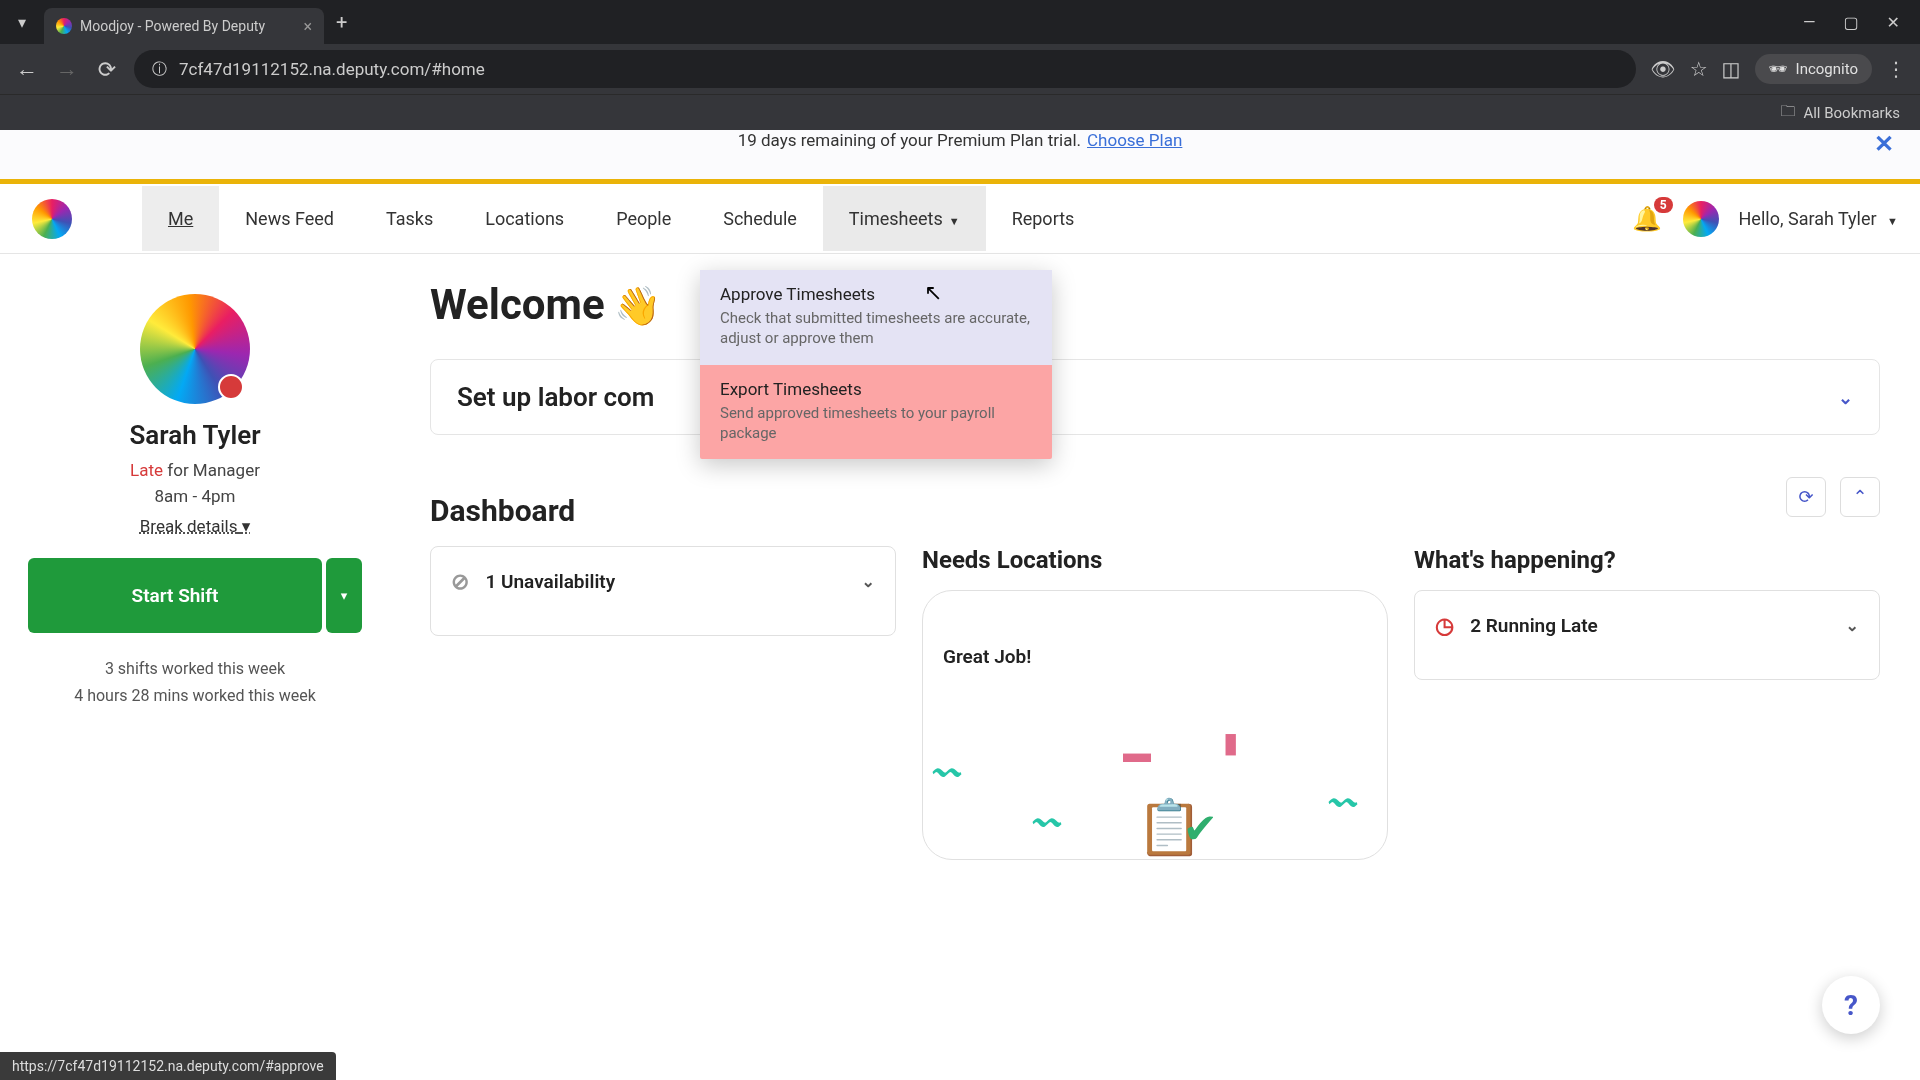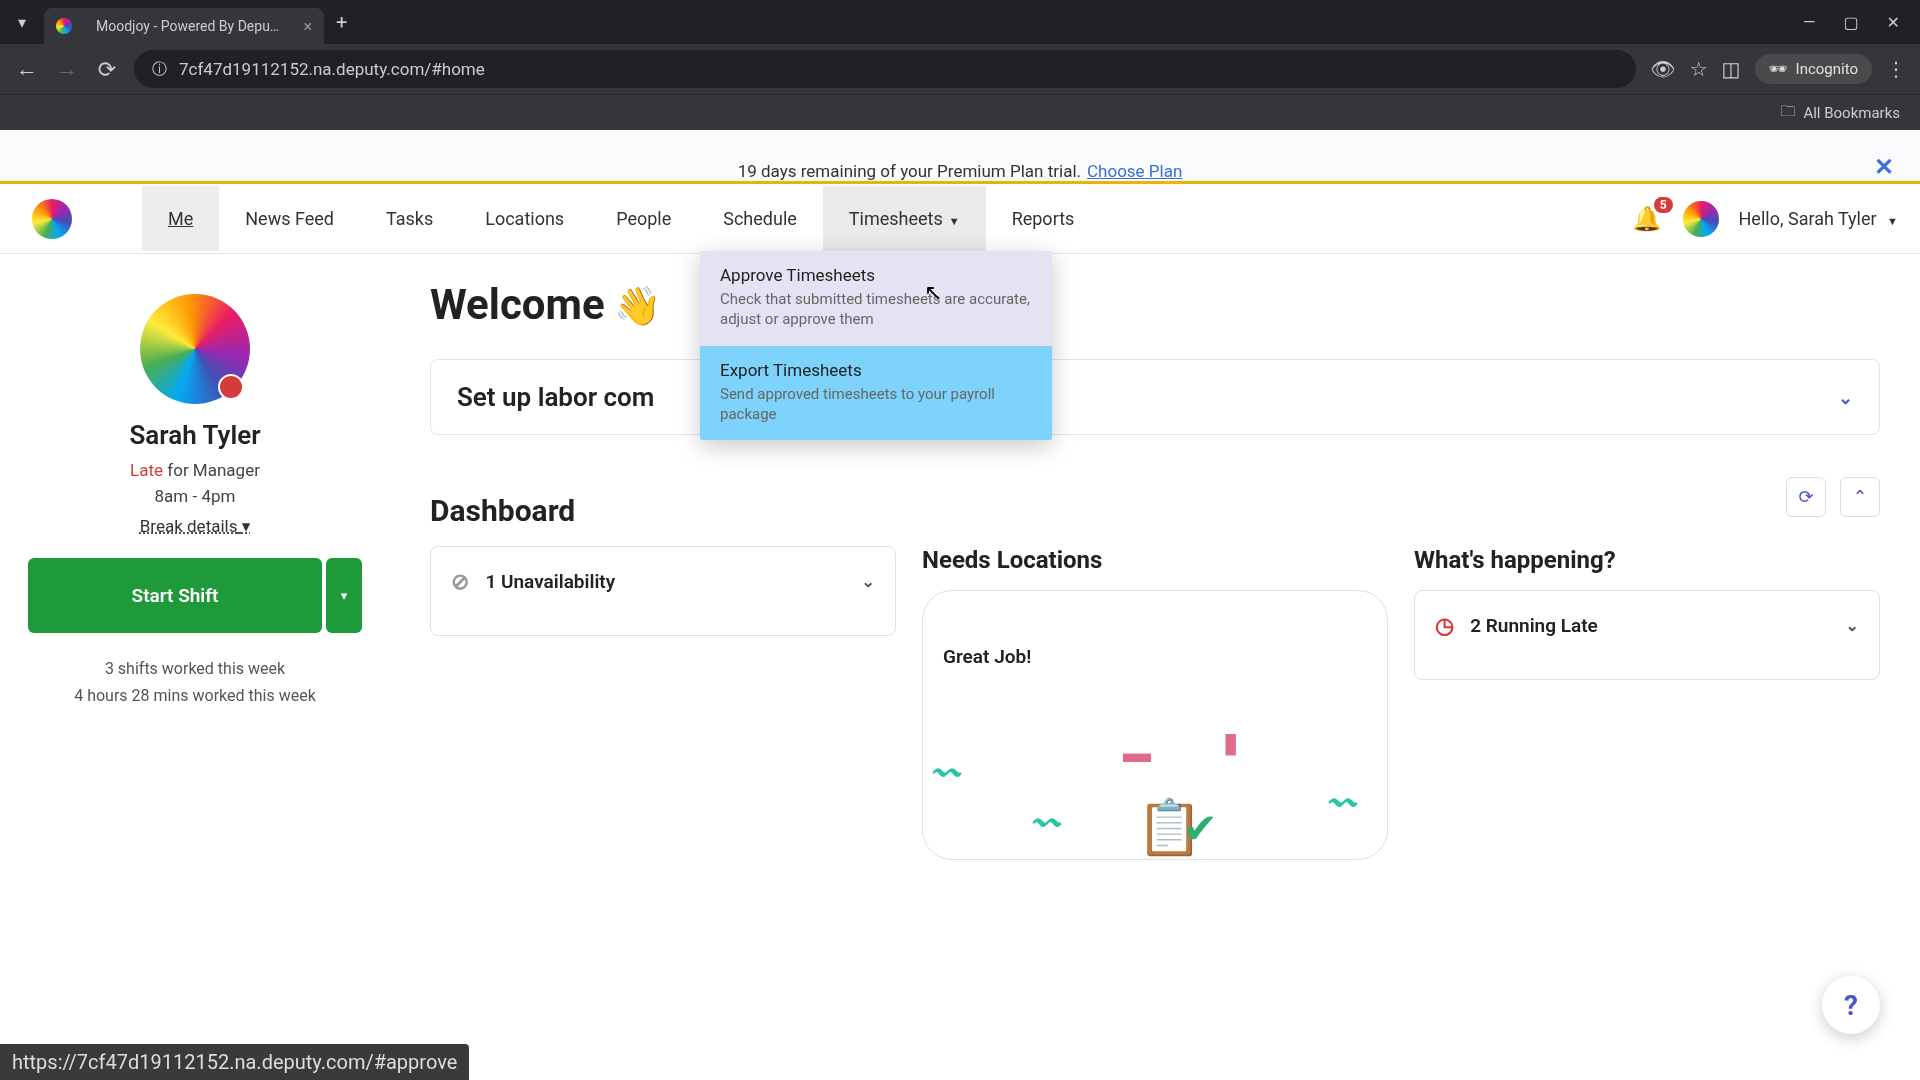--- a/index.html
+++ b/index.html
@@ -2,21 +2,21 @@
 <html><head>
 <meta charset="utf-8">
 <style>
 * { margin:0; padding:0; box-sizing:border-box; font-family:-apple-system,BlinkMacSystemFont,"Segoe UI",Roboto,sans-serif; }
 body { width:1920px; height:1080px; background:#2b2b2b; overflow:hidden; }
 
 
 .browser-chrome { background:#202124; }
 .tab-strip { display:flex; align-items:center; height:44px; padding:0 8px; }
 .tab-menu-btn { width:28px; height:28px; border-radius:50%; display:flex; align-items:center; justify-content:center; color:#ccc; margin-right:8px; }
-.tab { display:flex; align-items:center; background:#35363a; border-radius:8px 8px 0 0; padding:8px 12px; width:280px; height:36px; margin-top:8px; font-size:14px; color:#ccc; gap:24px; }
+.tab { display:flex; align-items:center; background:#35363a; border-radius:8px 8px 0 0; padding:8px 12px; width:280px; height:36px; margin-top:8px; font-size:14px; color:#ccc; gap:8px; }
 .tab-favicon { width:16px; height:16px; border-radius:50%; background:conic-gradient(#e91e63,#9c27b0,#3f51b5,#03a9f4,#4caf50,#ffeb3b,#ff9800,#e91e63); }
 .tab-title { flex:1; white-space:nowrap; overflow:hidden; text-overflow:ellipsis; }
 .tab-close { color:#999; font-size:16px; }
 .new-tab { color:#ccc; margin-left:12px; font-size:20px; }
 .window-controls { margin-left:auto; display:flex; gap:28px; color:#ccc; padding-right:12px; }
 .window-controls span { font-size:16px; }
 
 .toolbar { display:flex; align-items:center; background:#35363a; height:50px; padding:0 14px; gap:14px; }
 .nav-btn { color:#ccc; font-size:22px; width:26px; text-align:center; }
 .nav-btn.disabled { color:#666; }
@@ -24,39 +24,39 @@
 .urlbar-icon { font-size:15px; }
 .toolbar-icon { color:#ccc; font-size:20px; }
 .incognito-pill { display:flex; align-items:center; gap:8px; background:#4a4a4d; border-radius:18px; padding:6px 14px; color:#e0e0e0; font-size:15px; }
 .kebab { color:#ccc; font-size:20px; }
 
 .bookmarks-bar { background:#35363a; height:36px; display:flex; align-items:center; justify-content:flex-end; padding:0 20px; color:#ccc; font-size:15px; gap:8px; border-top:1px solid #2a2a2a; }
 
 
 .app { background:#fff; height:calc(1080px - 44px - 50px - 36px); position:relative; }
 
-.banner { background:#fbfbfd; height:54px; display:flex; align-items:flex-end; justify-content:center; font-size:17px; color:#333; position:relative; border-bottom:3px solid #eab308; }
+.banner { background:#fbfbfd; height:54px; display:flex; align-items:flex-start; justify-content:center; font-size:17px; color:#333; position:relative; border-bottom:5px solid #eab308; }
 .banner a { color:#3a6fd8; text-decoration:underline; margin-left:6px; }
 .banner-close { position:absolute; right:26px; color:#3a6fd8; font-size:24px; font-weight:bold; }
 
 .topnav { height:70px; display:flex; align-items:center; padding:0 22px 0 32px; border-bottom:1px solid #e5e5e5; }
 .logo { width:40px; height:40px; border-radius:50%; background:conic-gradient(#e91e63,#9c27b0,#3f51b5,#03a9f4,#4caf50,#ffeb3b,#ff9800,#e91e63); margin-right:70px; }
 .nav-items { display:flex; gap:0; }
 .nav-item { padding:22px 26px; font-size:18px; color:#333; position:relative; }
 .nav-item.active { background:#ededed;text-decoration:underline; }
 .nav-item.open { background:#eaeaea; }
 .caret-down { font-size:11px; margin-left:6px; }
 .nav-right { margin-left:auto; display:flex; align-items:center; gap:20px; }
 .bell { position:relative; font-size:24px; color:#333; }
 .bell-badge { position:absolute; top:-8px; right:-10px; background:#d63a3a; color:#fff; border-radius:10px; font-size:12px; padding:1px 6px; font-weight:bold; }
 .avatar-sm { width:36px; height:36px; border-radius:50%; background:conic-gradient(#e91e63,#9c27b0,#3f51b5,#03a9f4,#4caf50,#ffeb3b,#ff9800,#e91e63); }
 .greeting { font-size:18px; color:#333; }
 
 
-.dropdown { position:absolute; top:121px; left:700px; width:352px; background:#7dd3fc; box-shadow:0 6px 24px rgba(0,0,0,0.22); z-index:50; border-radius:2px; }
+.dropdown { position:absolute; top:140px; left:700px; width:352px; background:#fca5a5; box-shadow:0 6px 24px rgba(0,0,0,0.22); z-index:50; border-radius:2px; }
 .dropdown-item { padding:14px 20px 16px; }
 .dropdown-item.hover { background:#e4e3f4; }
 .dropdown-item .dd-title { font-size:17px; color:#222; margin-bottom:4px; }
 .dropdown-item .dd-desc { font-size:15px; color:#666; line-height:1.35; }
 .cursor { position:absolute; top:150px; left:924px; font-size:22px; z-index:60; }
 
 .content { display:flex; height:calc(100% - 124px); }
 .sidebar { width:390px; padding:30px 28px; text-align:center; }
 .profile-logo { width:110px; height:110px; border-radius:50%; background:conic-gradient(from 45deg,#e91e63,#9c27b0,#3f51b5,#03a9f4,#4caf50,#ffeb3b,#ff9800,#e91e63); margin:10px auto 16px; position:relative; }
 .status-dot { position:absolute; bottom:4px; right:6px; width:26px; height:26px; background:#d63a3a; border-radius:50%; border:2px solid #fff; }
@@ -93,21 +93,21 @@
 .attn-caret { margin-left:auto; color:#555; font-size:16px; }
 .approval-card { text-align:left; padding-top:54px; min-height:270px; position:relative; overflow:hidden;border-radius:30px; }
 .approval-card .gj { font-size:19px; font-weight:600; color:#222; margin-bottom:8px; }
 .approval-card .gj-sub { font-size:17px; color:#666; line-height:1.5; }
 .confetti { position:absolute; bottom:0; left:0; right:0; height:140px; }
 .confetti span { position:absolute; font-size:28px; }
 .running-icon { color:#d63a3a; font-size:22px; }
 
 .help-fab { position:absolute; bottom:46px; right:40px; width:58px; height:58px; background:#fff; border-radius:50%; box-shadow:0 4px 16px rgba(0,0,0,0.2); display:flex; align-items:center; justify-content:center; font-size:28px; color:#4757c9; font-weight:bold; }
 
-.status-bar { position:absolute; bottom:0; left:0; background:#3a3a3a; color:#ddd; font-size:20px; padding:6px 12px; border-radius:0 4px 0 0; }
+.status-bar { position:absolute; bottom:0; left:0; background:#3a3a3a; color:#ddd; font-size:14px; padding:6px 12px; border-radius:0 4px 0 0; }
 </style>
 </head>
 <body>
 
 <div class="browser-chrome">
   <div class="tab-strip">
     <div class="tab-menu-btn">▾</div>
     <div class="tab">
       <span class="tab-favicon"></span>
       <span class="tab-title">Moodjoy - Powered By Deputy</span>

